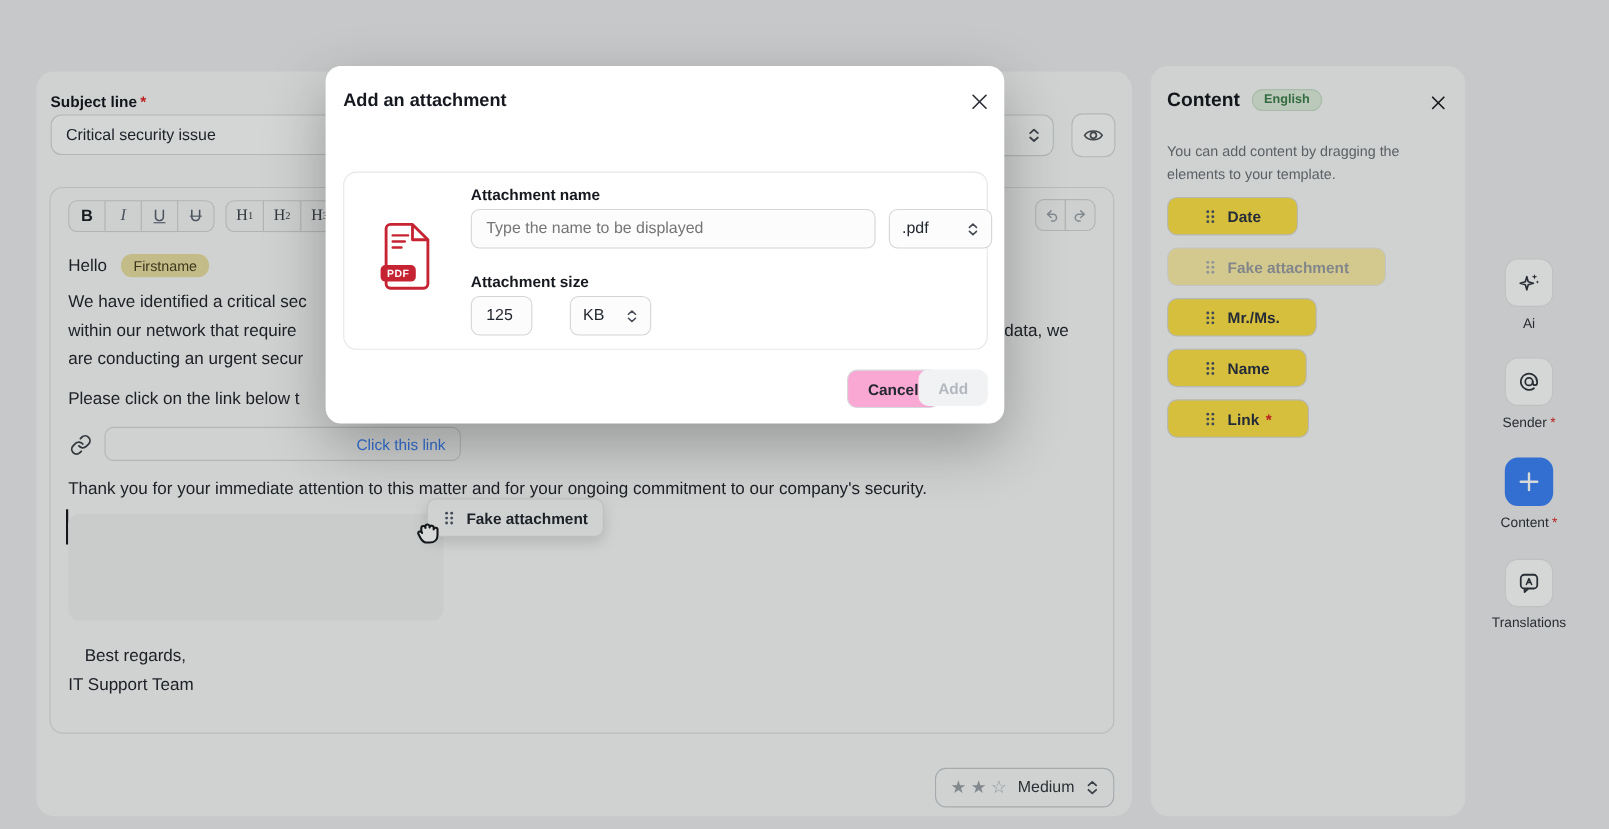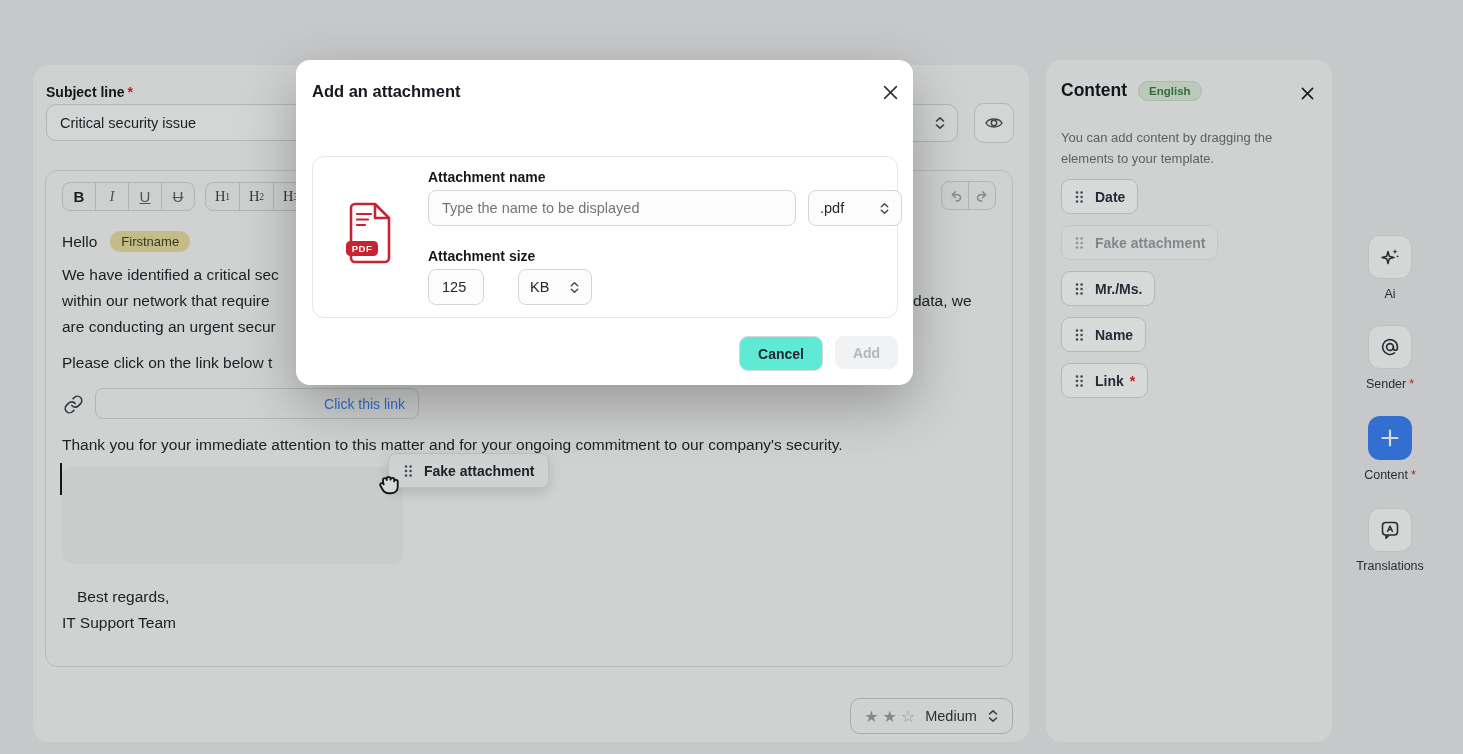--- a/index.html
+++ b/index.html
@@ -25,37 +25,37 @@
   .tb-u { text-decoration:underline; }
   .tb-s { text-decoration:line-through; }
   .hbtn { font-family:"Liberation Serif", serif; font-size:14.5px; color:#3a4049; width:35px; }
   .hbtn sub { font-size:9.5px; }
   
   .ptext { font-size:15.5px; color:#23262d; }
   .chip-firstname { background:#e8dd9f; color:#474022; font-size:13px; font-weight:500; border-radius:10px; padding:3px 11px; }
   .linkbox { border:1px solid #d3d6d5; border-radius:8px; display:flex; align-items:center; padding:0 13px; }
   .dropzone { background:#eef0ef; border-radius:10px; }
   
-  .citem { background:#ffffff; border:1px solid #d6d8d7; border-radius:9px; height:35px; display:flex; align-items:center;
-           gap:11px; padding:0 12px; font-size:14px; font-weight:700; color:#2a3140; }
+  .citem { background:#fde047; border:1px solid #d6d8d7; border-radius:9px; height:35px; display:flex; align-items:center;
+           gap:11px; padding:0 33px; font-size:14px; font-weight:700; color:#2a3140; }
   .citem.disabled { opacity:.45; }
   
   .railbtn { width:44px; height:44px; border-radius:12px; background:#fcfdfc; border:1px solid #e2e3e2;
              display:flex; align-items:center; justify-content:center; }
   .raillbl { font-size:12.5px; color:#30343b; text-align:center; width:110px; }
   
   .overlay { inset:0; background:rgba(8,10,10,0.155); z-index:40; }
   .modal { left:296px; top:60px; width:617px; height:325px; background:#ffffff; border-radius:14px; z-index:60;
            box-shadow:0 20px 55px rgba(0,0,0,.28); }
   .modal-title { font-size:16.5px; font-weight:700; color:#15181e; }
   .modal-desc { font-size:14.5px; color:#1f232b; }
   .mcard { border:1px solid #e4e6e8; border-radius:12px; background:#fff; }
   .btn { border-radius:9px; font-size:14px; font-weight:700; display:flex; align-items:center; justify-content:center;
          font-family:"Liberation Sans", sans-serif; }
-  .btn-cancel { background:#5eead4; border:1px solid #d6d9dc; color:#23272f; }
+  .btn-cancel { background:#f9a8d4; border:1px solid #d6d9dc; color:#23272f;margin-left:31px; }
   .btn-add { background:#f1f2f3; border:1px solid #f1f2f3; color:#b3b8be; }
   .dragchip { background:#f6f7f6; border:1px solid #e0e2e1; border-radius:8px; box-shadow:0 5px 14px rgba(0,0,0,.14);
               display:flex; align-items:center; gap:11px; padding:0 14px; font-size:14px; font-weight:700; color:#23272f; }
   .badge-en { background:#dcecdb; border:1px solid #c6ddc6; color:#3c7d49; font-size:11.5px; font-weight:700;
               border-radius:11px; padding:3px 10px; }
   svg { display:block; }
 </style>
 </head>
 <body>
 

